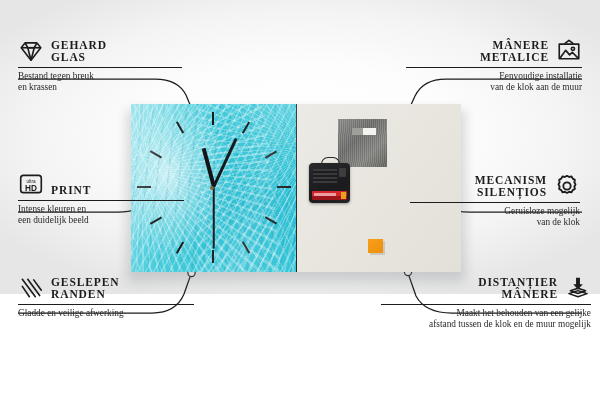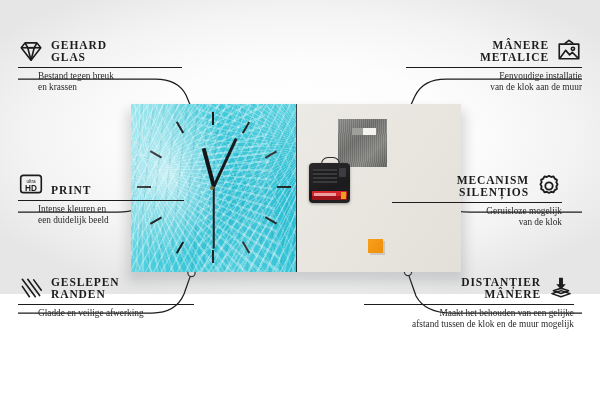--- a/index.html
+++ b/index.html
@@ -116,21 +116,21 @@
 
   
   .callout{position:absolute;}
   .co-head{display:flex;align-items:center;gap:7px;}
   .co-title{
     font-weight:bold;font-size:11.5px;line-height:12.5px;
     letter-spacing:.9px;color:#1c1c1c;white-space:nowrap;
   }
   .co-rule{height:1.15px;background:#1c1c1c;margin:3px 0 3px;}
   .co-desc{
-    font-size:9.3px;line-height:11.2px;color:#2a2a2a;white-space:pre-line;margin-left:20px;
+    font-size:9.3px;line-height:11.2px;color:#2a2a2a;white-space:pre-line;
   }
   .left .co-head{justify-content:flex-start;}
   .left .co-title{text-align:left;}
   .left .co-desc{text-align:left;}
   .right .co-head{justify-content:flex-end;flex-direction:row;}
   .right .co-title{text-align:right;}
   .right .co-desc{text-align:right;}
 
   .ico{width:26px;height:26px;flex:0 0 26px;display:block;}
   .ico svg{display:block;width:26px;height:26px;}
@@ -284,38 +284,38 @@
         </svg>
       </span>
       <span class="co-title">
         <span>GESLEPEN</span><br><span>RANDEN</span>
       </span>
     </div>
     <div class="co-rule" style="width:176px;"></div>
     <div class="co-desc">Gladde en veilige afwerking</div>
   </div>
 
-  <div class="callout right" style="left:392px;top:173px;width:170px;">
+  <div class="callout right" style="left:410px;top:173px;width:170px;">
     <div class="co-head">
       <span class="co-title" style="flex:1;">
         <span>MECANISM</span><br><span>SILENȚIOS</span>
       </span>
       <span class="ico">
         <svg viewBox="0 0 24 24" fill="none" stroke="#1c1c1c" stroke-width="1.7" stroke-linejoin="round">
           <path d="M12 2.6 l2 1.1 2.2-.5 1.1 2 2 1.1-.5 2.2 1.1 2-1.1 2 .5 2.2-2 1.1-1.1 2-2.2-.5-2 1.1-2-1.1-2.2.5-1.1-2-2-1.1.5-2.2-1.1-2 1.1-2-.5-2.2 2-1.1 1.1-2 2.2.5z"></path>
           <circle cx="12" cy="12" r="3.4"></circle>
         </svg>
       </span>
     </div>
     <div class="co-rule" style="width:170px;"></div>
     <div class="co-desc">Geruisloze mogelijk
 van de klok</div>
   </div>
 
-  <div class="callout right" style="left:364px;top:275px;width:210px;">
+  <div class="callout right" style="left:381px;top:275px;width:210px;">
     <div class="co-head">
       <span class="co-title" style="flex:1;">
         <span>DISTANȚIER</span><br><span>MÂNERE</span>
       </span>
       <span class="ico">
         <svg viewBox="0 0 24 24" fill="none" stroke="#1c1c1c" stroke-width="1.4" stroke-linejoin="round">
           <path d="M10.2 2.5 h3.6 v6 h2.6 L12 13.4 L7.6 8.5 h2.6 z" fill="#1c1c1c" stroke="none"></path>
           <path d="M12 14.4 L3.6 17.2 L12 20 L20.4 17.2 Z"></path>
           <path d="M12 12.2 L5 14.6 L12 17 L19 14.6 Z"></path>
         </svg>

